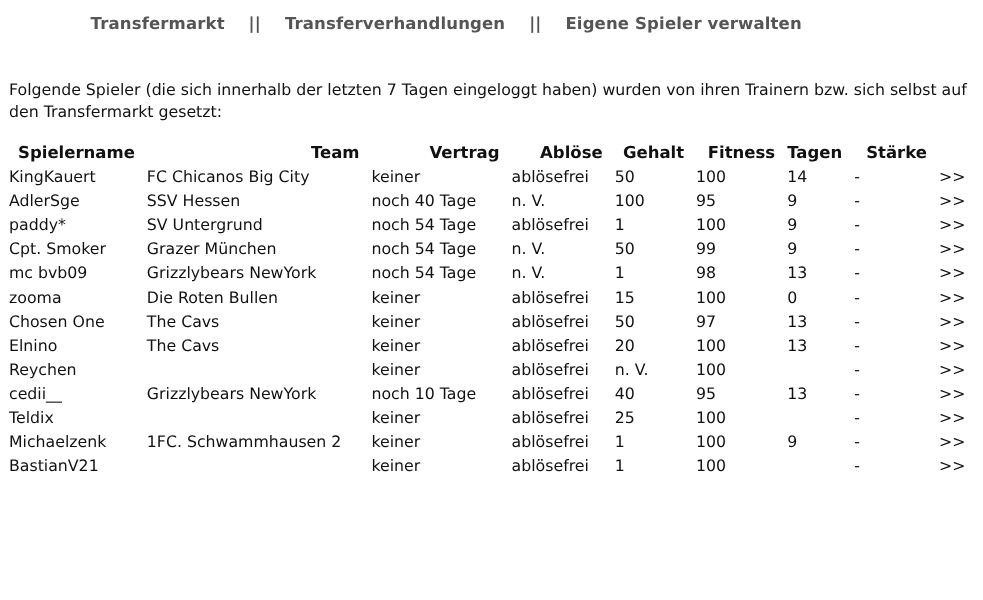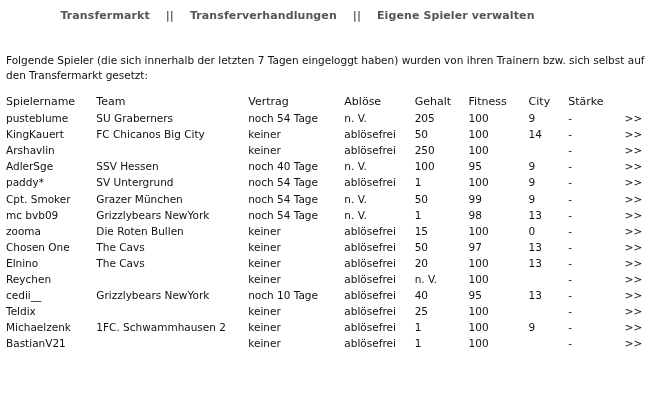--- a/index.html
+++ b/index.html
@@ -46,22 +46,22 @@
       color: #111111;
     }
     table.players {
       position: absolute;
       top: 93px;
       left: 2px;
       border-collapse: collapse;
       font-size: 10.5px;
     }
     table.players th {
-      font-weight: normal;
-      text-align: left;
+      font-weight: bold;
+      text-align: right;
       padding: 0 4px;
       height: 17px;
       color: #111111;
       font-size: 11px;
     }
     table.players td {
       padding: 0 4px;
       height: 16.1px;
       white-space: nowrap;
       color: #111111;
@@ -94,56 +94,34 @@
 
 <table class="players">
   <thead>
     <tr>
       <th class="c-name">Spielername</th>
       <th class="c-team">Team</th>
       <th class="c-vertrag">Vertrag</th>
       <th class="c-abl">Ablöse</th>
       <th class="c-geh">Gehalt</th>
       <th class="c-fit">Fitness</th>
-      <th class="c-liga">City</th>
+      <th class="c-liga">Tagen</th>
       <th class="c-st st">Stärke</th>
       <th class="c-go"></th>
     </tr>
   </thead>
   <tbody id="rows">
       <tr>
-        <td class="c-name">pusteblume</td>
-        <td class="c-team">SU Graberners</td>
-        <td class="c-vertrag">noch 54 Tage</td>
-        <td class="c-abl">n. V.</td>
-        <td class="c-geh">205</td>
-        <td class="c-fit">100</td>
-        <td class="c-liga">9</td>
-        <td class="c-st">-</td>
-        <td class="c-go go"><a>&gt;&gt;</a></td>
-      </tr>
-      <tr>
         <td class="c-name">KingKauert</td>
         <td class="c-team">FC Chicanos Big City</td>
         <td class="c-vertrag">keiner</td>
         <td class="c-abl">ablösefrei</td>
         <td class="c-geh">50</td>
         <td class="c-fit">100</td>
         <td class="c-liga">14</td>
-        <td class="c-st">-</td>
-        <td class="c-go go"><a>&gt;&gt;</a></td>
-      </tr>
-      <tr>
-        <td class="c-name">Arshavlin</td>
-        <td class="c-team"></td>
-        <td class="c-vertrag">keiner</td>
-        <td class="c-abl">ablösefrei</td>
-        <td class="c-geh">250</td>
-        <td class="c-fit">100</td>
-        <td class="c-liga"></td>
         <td class="c-st">-</td>
         <td class="c-go go"><a>&gt;&gt;</a></td>
       </tr>
       <tr>
         <td class="c-name">AdlerSge</td>
         <td class="c-team">SSV Hessen</td>
         <td class="c-vertrag">noch 40 Tage</td>
         <td class="c-abl">n. V.</td>
         <td class="c-geh">100</td>
         <td class="c-fit">95</td>

